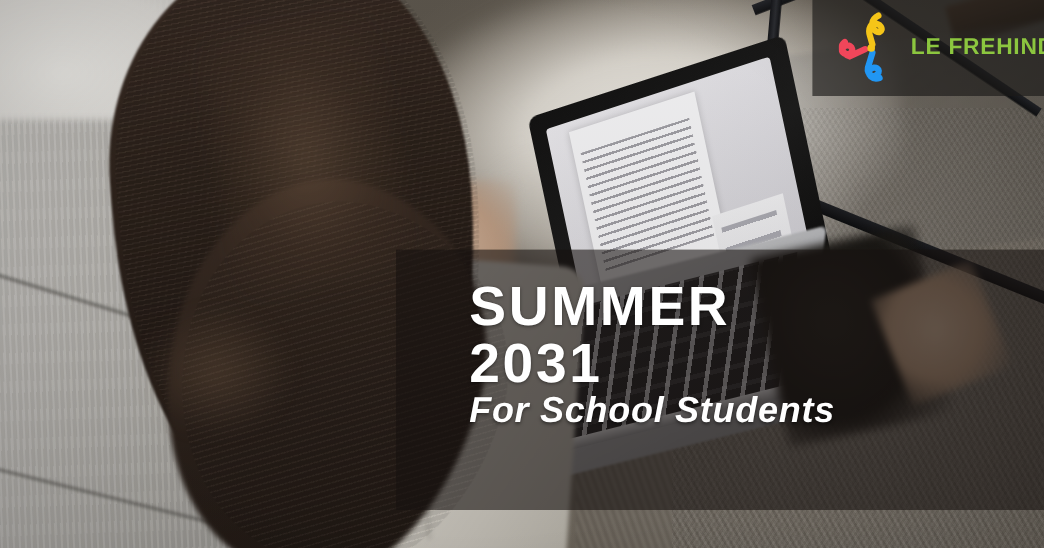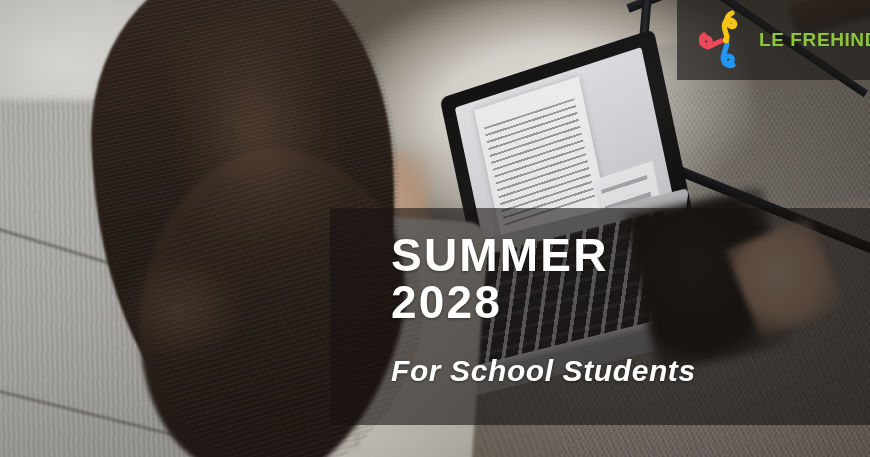--- a/index.html
+++ b/index.html
@@ -301,21 +301,21 @@
     text-shadow:0 1px 3px rgba(0,0,0,0.45);
     white-space:nowrap;
   }
   .subhead {
     color:#ffffff;
     font-weight:bold;
     font-style:italic;
     font-size:30px;
     line-height:34px;
     letter-spacing:0.6px;
-    margin-top:28px;
+    margin-top:0;
     text-shadow:0 1px 3px rgba(0,0,0,0.45);
     white-space:nowrap;
   }
 
   
   .logo-badge {
     position:absolute;
     left:677px; top:0; width:193px; height:80px;
     background:rgba(28,26,24,0.66);
     display:flex;
@@ -385,21 +385,21 @@
     <div class="hair-sheen"></div>
     <div class="hair-sheen2"></div>
 
     <div class="grade"></div>
   </div>
 
   <div class="overlay-panel"></div>
 
   <div class="headline-block">
     <div class="headline">SUMMER</div>
-    <div class="headline">2028</div>
+    <div class="headline">2031</div>
     <div class="subhead">For School Students</div>
   </div>
 
   <div class="logo-badge">
     <span class="logo-mark">
       <svg viewBox="0 0 52 60" width="52" height="60" aria-hidden="true">
 
         <g stroke="#F5C518" stroke-width="5.2" fill="none" stroke-linecap="round">
           <path d="M33 3 C 27 6, 26 13, 31 16 C 36 19, 38 12, 32 10 C 27 8, 24 14, 26 20 L 28 27"></path>
         </g>

